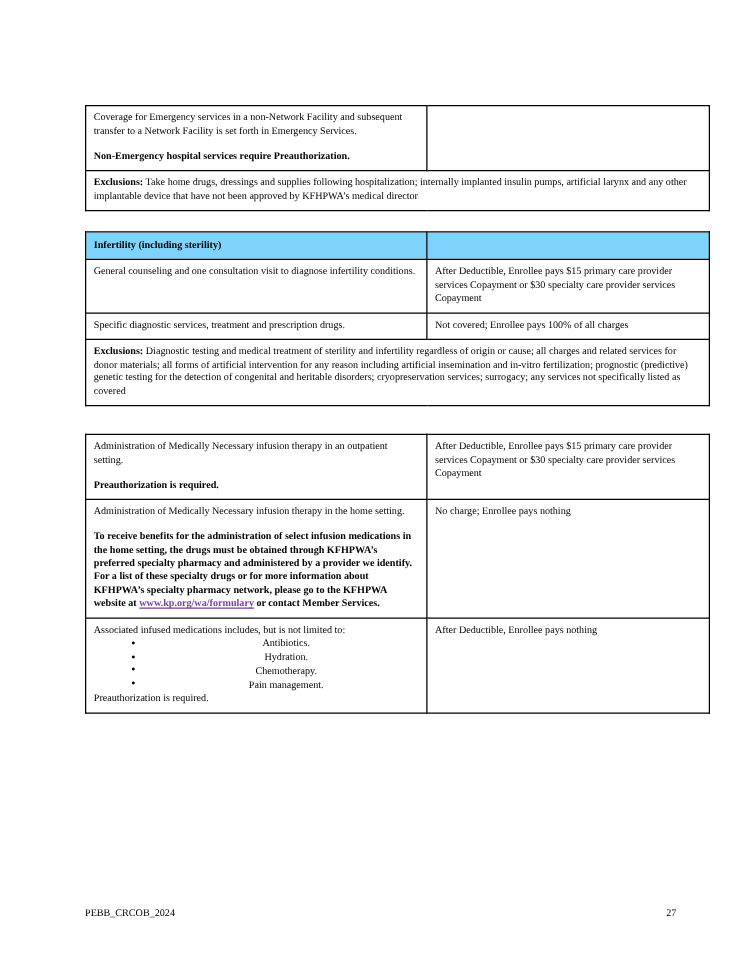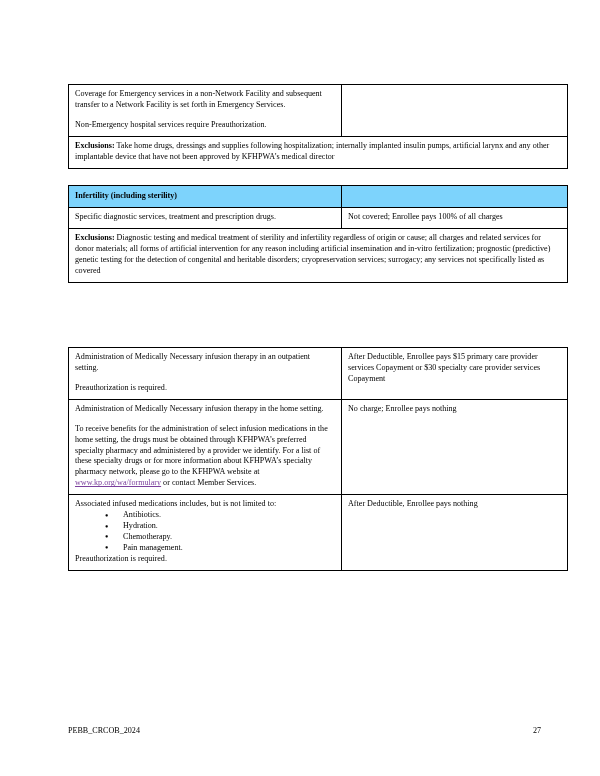--- a/index.html
+++ b/index.html
@@ -46,31 +46,32 @@
     font-weight: bold;
     padding-top: 5px;
     padding-bottom: 5px;
   }
   .excl td {
     border-top: 1.4px solid #000;
   }
   .excl b { font-weight: bold; margin-top: 20px; }
 
   p.pg { margin: 0 0 0 0; }
-  p.pg + p.pg { margin-top: 9px; }
+  p.pg + p.pg { margin-top: 9px; font-weight: bold; }
 
   ul.bul {
     margin: 0 0 0 0;
     padding: 0 0 0 30px;
     list-style: none;
   }
   ul.bul li {
     position: relative;
     line-height: 1.35;
     padding-left: 18px;
+    text-align: center;
   }
   ul.bul li:before {
     content: "\25CF";
     position: absolute;
     left: 0;
     top: -0.5px;
     font-size: 5.5px;
     line-height: 2.1;
   }
   a.lnk {
@@ -108,20 +109,26 @@
       </td>
     </tr>
   </tbody>
     </table>
 
   <table class="doc-table" style="top:185px;">
     <tbody>
         <tr class="hdr">
       <td class="col-left">Infertility (including sterility)</td>
       <td class="col-right"></td>
+    </tr>
+    <tr>
+      <td class="col-left">
+        <p class="pg">General counseling and one consultation visit to diagnose infertility conditions.</p>
+      </td>
+      <td class="col-right">After Deductible, Enrollee pays $15 primary care provider services Copayment or $30 specialty care provider services Copayment</td>
     </tr>
     <tr>
       <td class="col-left">
         <p class="pg">Specific diagnostic services, treatment and prescription drugs.</p>
       </td>
       <td class="col-right">Not covered; Enrollee pays 100% of all charges</td>
     </tr>
     <tr class="excl">
       <td colspan="2">
         <b>Exclusions:</b><span> Diagnostic testing and medical treatment of sterility and infertility regardless of origin or cause; all charges and related services for donor materials; all forms of artificial intervention for any reason including artificial insemination and in-vitro fertilization; prognostic (predictive) genetic testing for the detection of congenital and heritable disorders; cryopreservation services; surrogacy; any services not specifically listed as covered</span>

